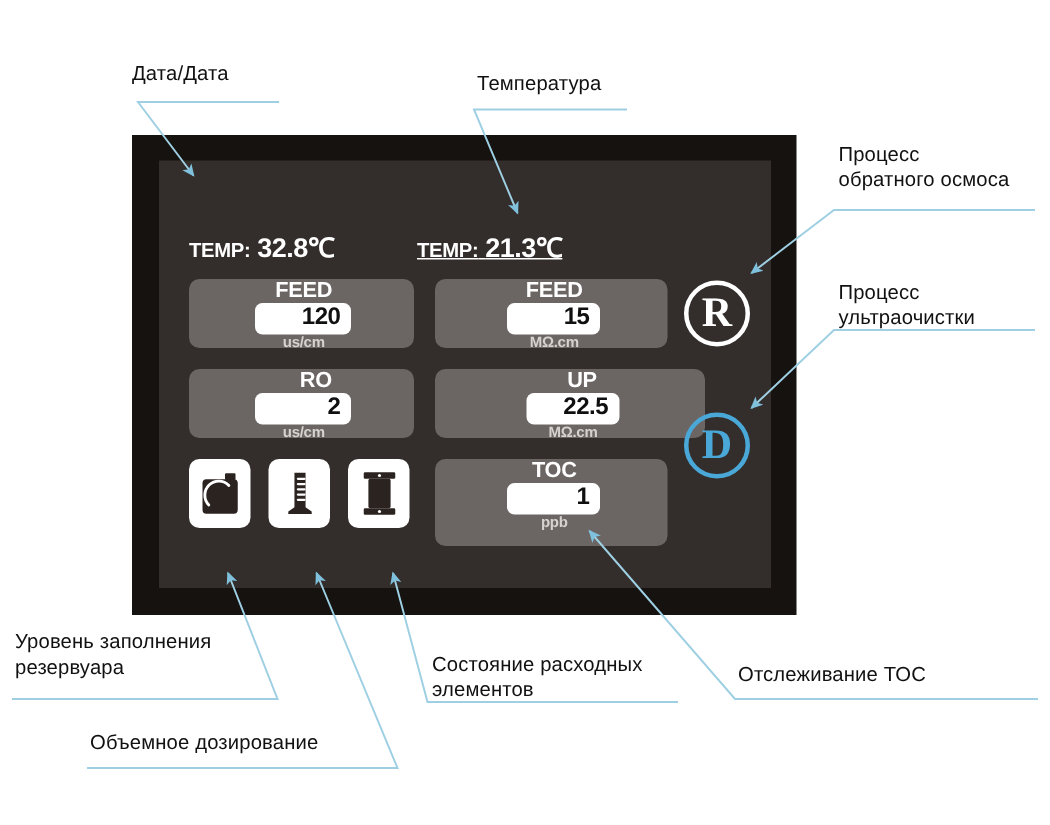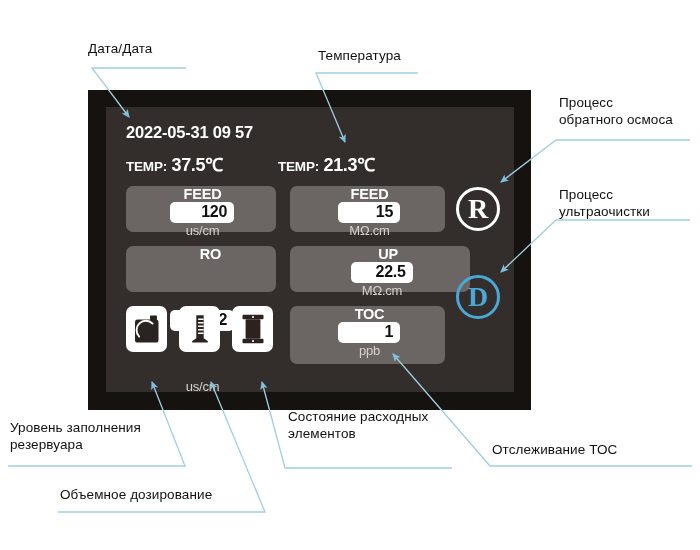--- a/index.html
+++ b/index.html
@@ -75,21 +75,21 @@
     font-size: 13.5px;
     font-weight: bold;
     letter-spacing: -.2px;
   }
   .temp .t-val {
     font-size: 18px;
     font-weight: bold;
     letter-spacing: -.3px;
   }
   #temp-left  { left: 20px; }
-  #temp-right { left: 172px; }
+  #temp-right { left: 172px; text-decoration: underline; }
 
   .row {
     position: absolute;
     background: #6b6663;
     border-radius: 7px;
     display: flex;
     align-items: center;
     box-sizing: border-box;
     flex-direction: column;
   }
@@ -107,28 +107,28 @@
     font-size: 16px;
     font-weight: bold;
     text-align: right;
     padding: 1px 7px 2px 7px;
     box-sizing: border-box;
     margin: 0 5px 0 4px;
     letter-spacing: -.3px;
   }
   .row .r-unit {
     color: #d6d2cf;
-    font-size: 13px;
-    font-weight: normal;
+    font-size: 10px;
+    font-weight: bold;
     letter-spacing: -.2px;
     flex: 0 0 auto;
   }
 
   #row-feed { left: 20px;  top: 79px;  width: 150px; height: 46px; padding: 0 8px 0 11px; }
-  #row-ro   { left: 20px;  top: 139px; width: 150px; height: 46px; padding: 0 8px 0 11px; gap: 48px; }
+  #row-ro   { left: 20px;  top: 139px; width: 150px; height: 46px; padding: 0 8px 0 11px; }
   #row-post { left: 184px; top: 79px;  width: 155px; height: 46px; padding: 0 6px 0 10px; }
   #row-up   { left: 184px; top: 139px; width: 180px; height: 46px; padding: 0 6px 0 10px; }
   #row-toc  { left: 184px; top: 199px; width: 155px; height: 58px; padding: 0 6px 0 10px; }
 
   #row-feed .r-field { width: 64px; }
   #row-ro   .r-field { width: 64px; }
   #row-post .r-field { width: 62px; }
   #row-up   .r-field { width: 62px; }
   #row-toc  .r-field { width: 62px; }
 
@@ -215,33 +215,32 @@
 обратного осмоса</div>
 
 <div class="annot-label" style="left:559px; top:187px;">Процесс
 ультраочистки</div>
 
 <div class="annot-label" style="left:10px; top:420px;">Уровень заполнения
 резервуара</div>
 
 <div class="annot-label" style="left:60px; top:487px;">Объемное дозирование</div>
 
-<div class="annot-label" style="left:288px; top:409px;">Состояние расходных
+<div class="annot-label" style="left:288px; top:435px;">Состояние расходных
 элементов</div>
 
 <div class="annot-label" style="left:492px; top:442px;">Отслеживание ТОС</div>
 
 <div id="device">
   <div id="screen">
 
-    <div id="datetime">2022-05-31 09 57</div>
 
     <div class="temp" id="temp-left">
       <span class="t-lbl">TEMP:</span>
-      <span class="t-val">37.5℃</span>
+      <span class="t-val">32.8℃</span>
     </div>
 
     <div class="temp" id="temp-right">
       <span class="t-lbl">TEMP:</span>
       <span class="t-val">21.3℃</span>
     </div>
 
     <div class="row" id="row-feed">
       <span class="r-lbl">FEED</span>
       <span class="r-field">120</span>

